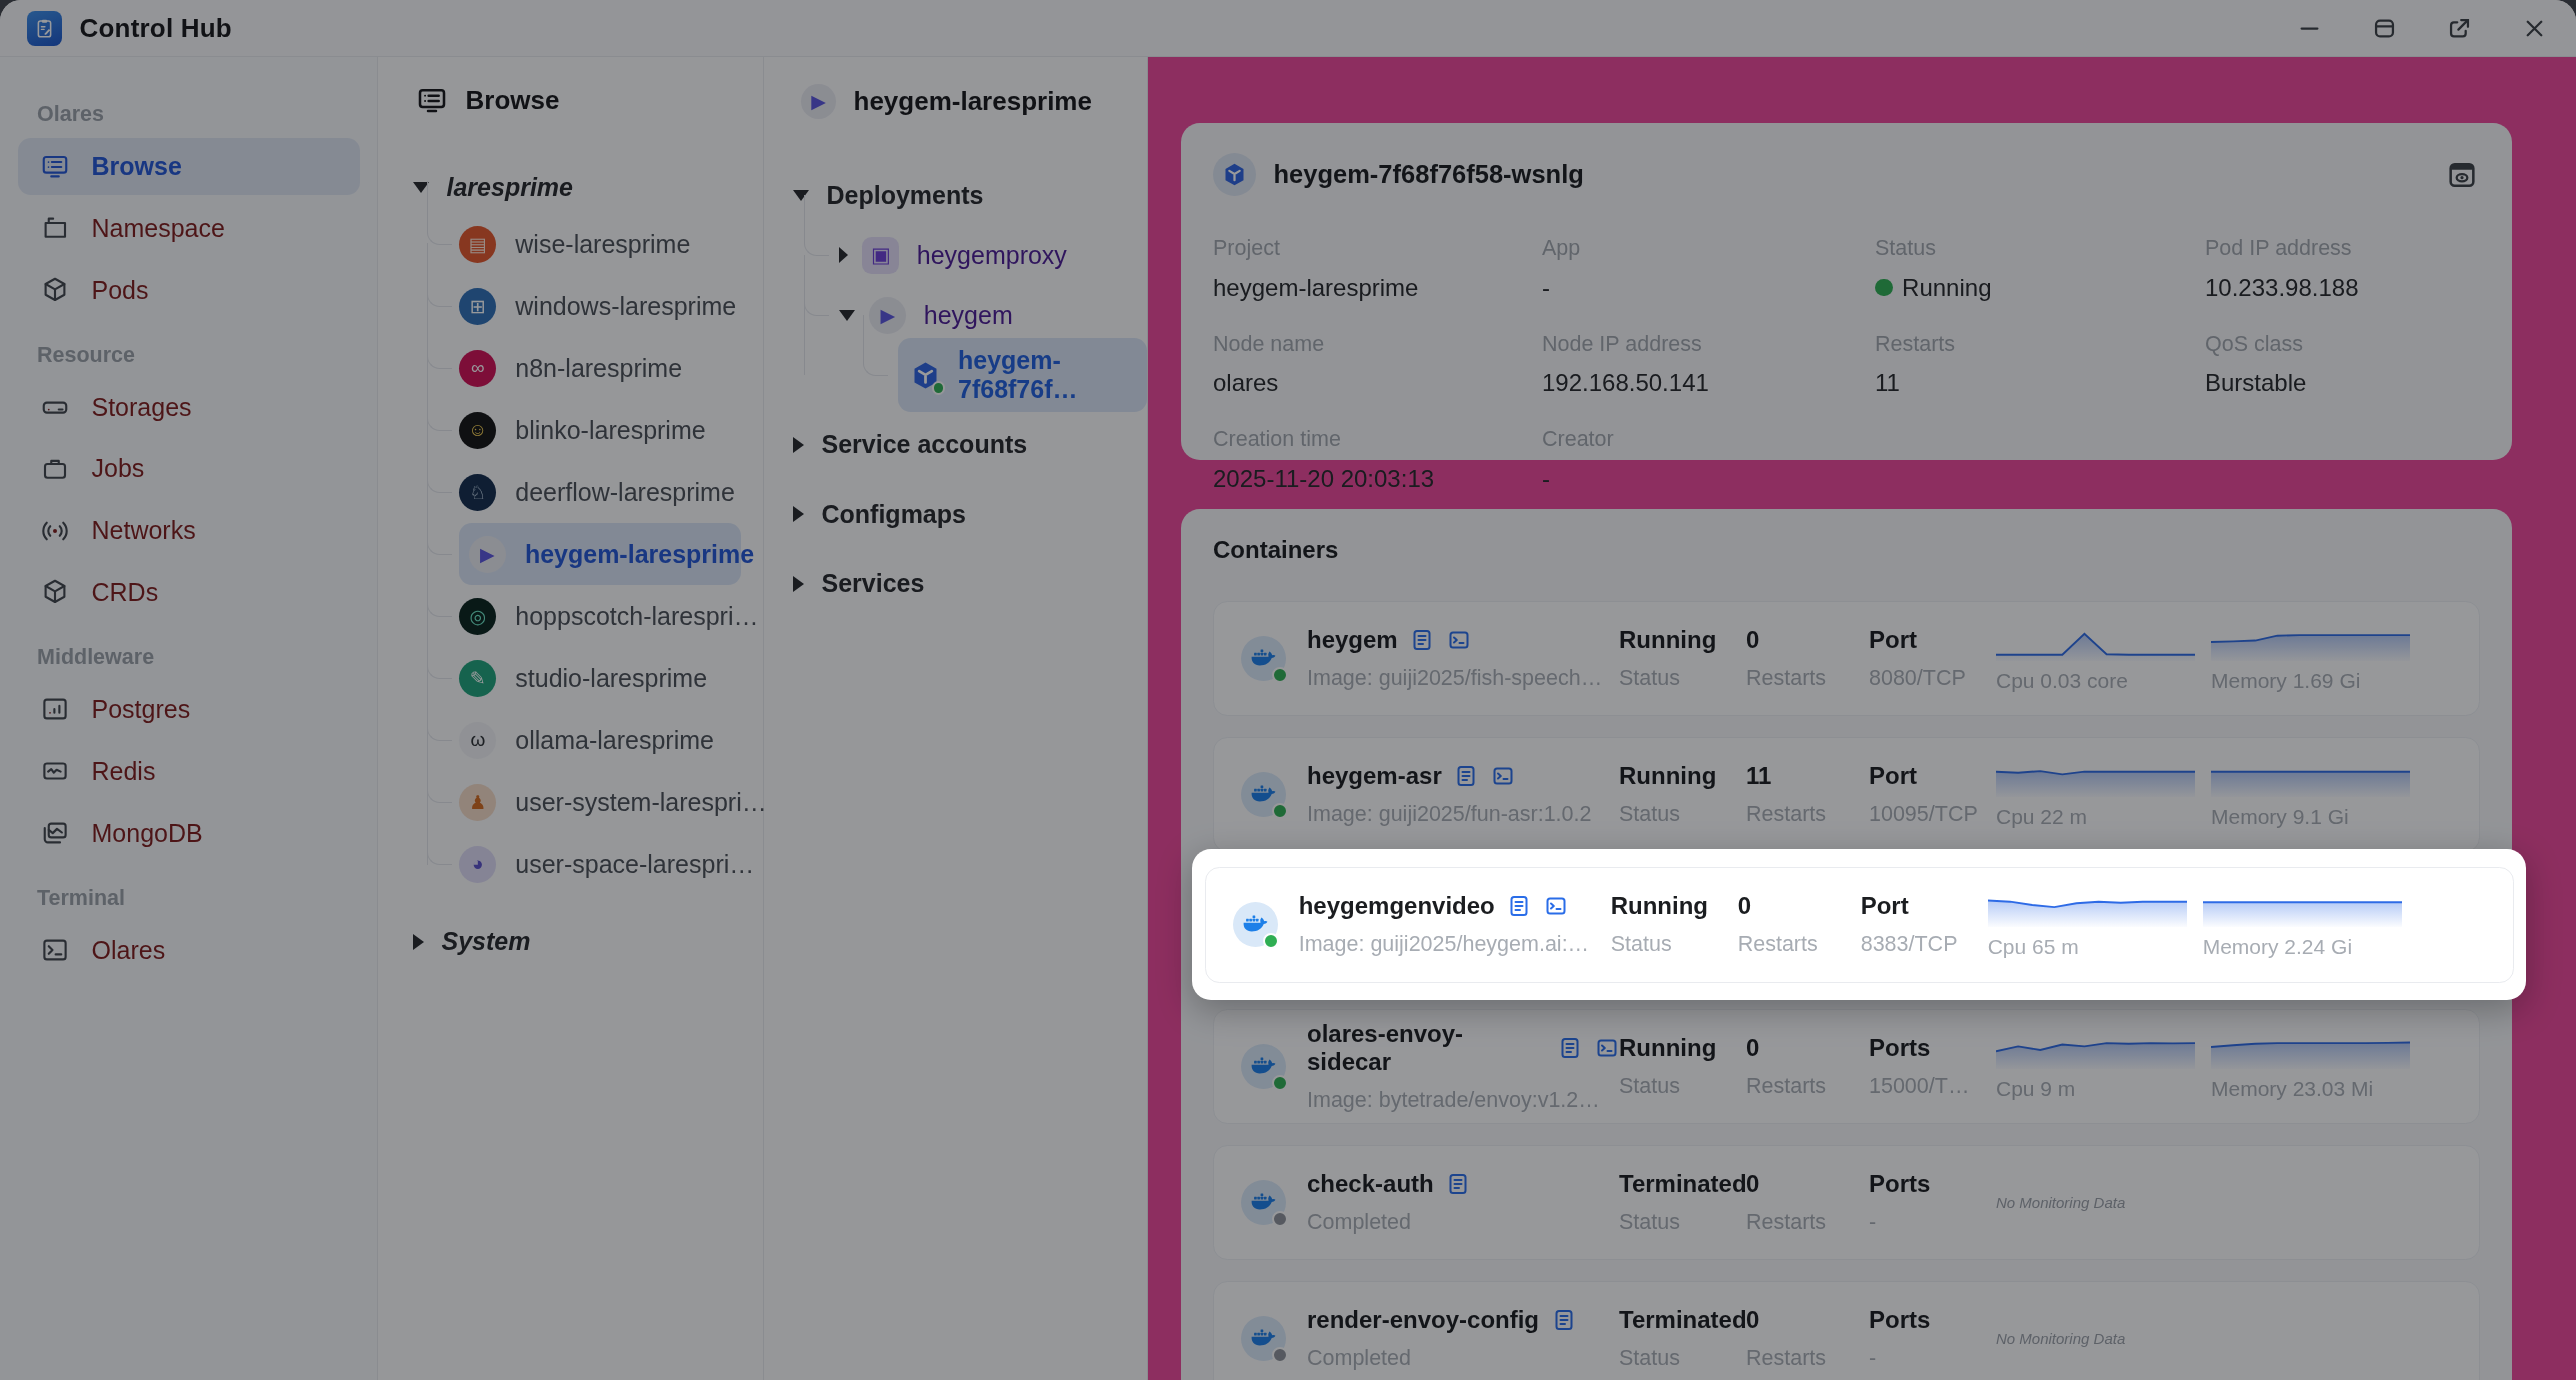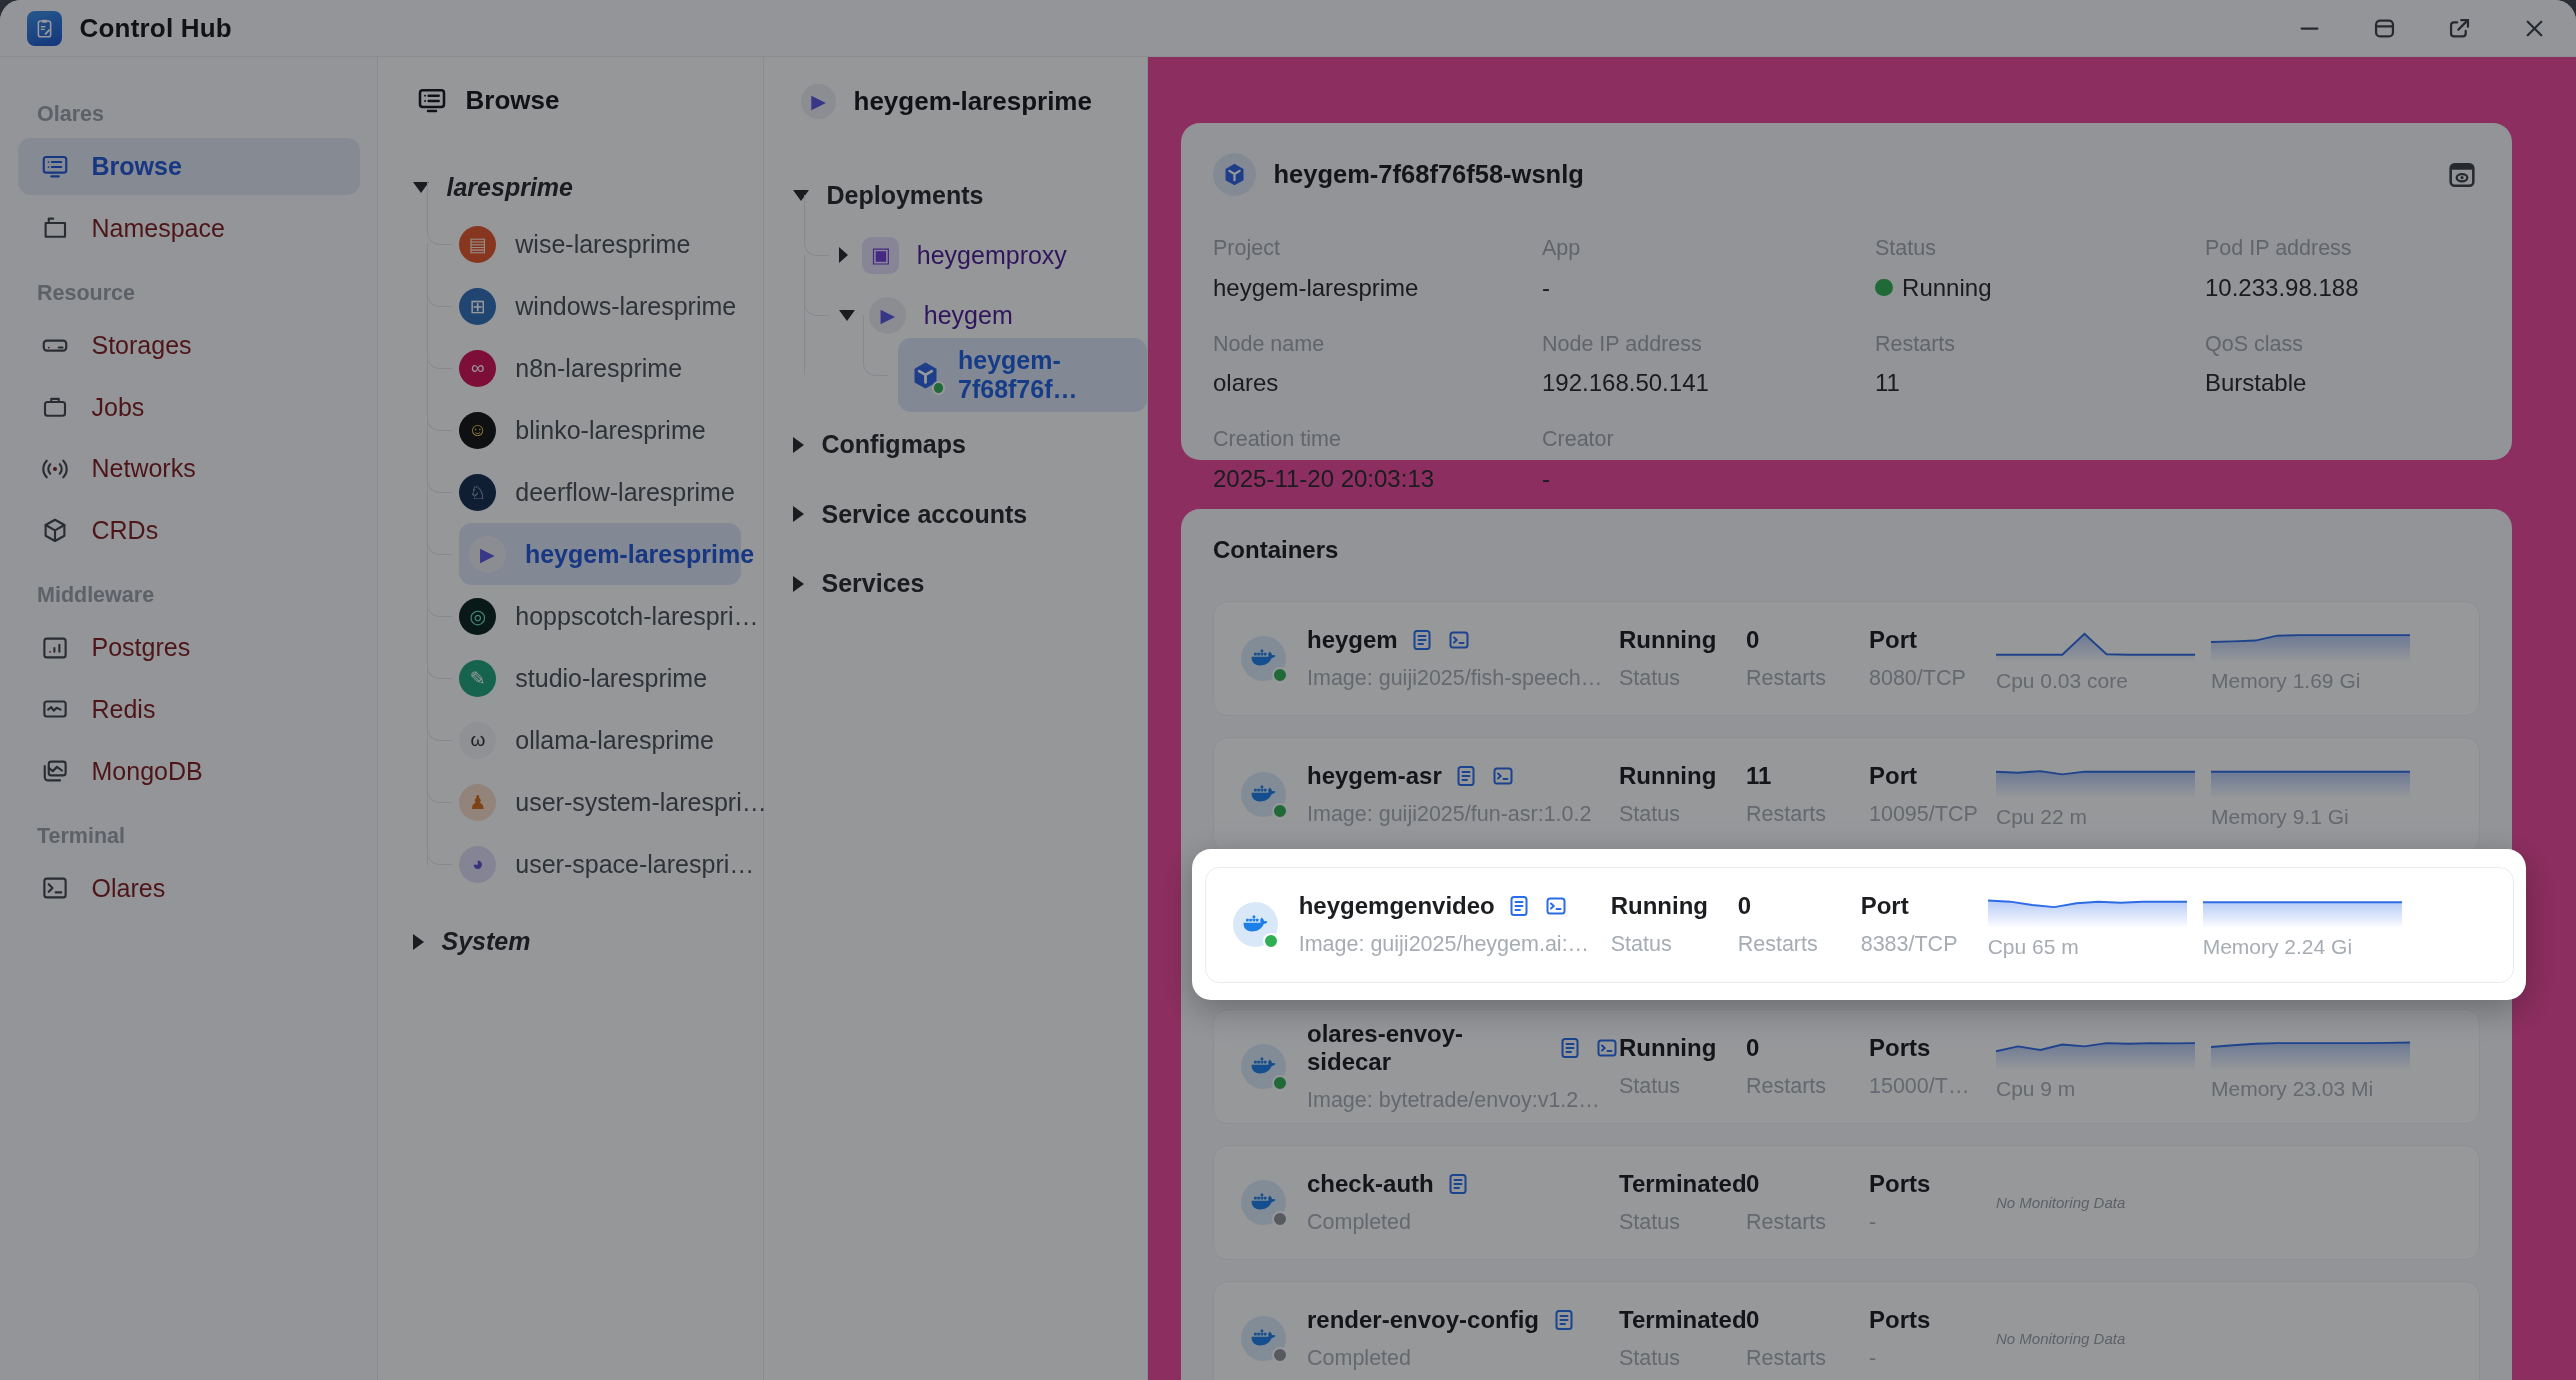--- a/index.html
+++ b/index.html
@@ -189,20 +189,29 @@
       </div>
       <div class="side-item">
         <span class="sicon">
             <svg viewBox="0 0 24 24">
               <path d="M7 8V4.5h3.5"></path>
               <path d="M4.5 8H20v11H4.5z"></path>
             </svg>
           </span>
         <span>Namespace</span>
       </div>
+      <div class="side-item">
+        <span class="sicon">
+            <svg viewBox="0 0 24 24">
+              <path d="M12 3l7.5 4.2v8.6L12 20l-7.5-4.2V7.2z"></path>
+              <path d="M4.5 7.2L12 11.5l7.5-4.3M12 11.5V20"></path>
+            </svg>
+          </span>
+        <span>Pods</span>
+      </div>
 
       <div class="sec-label">Resource</div>
       <div class="side-item">
         <span class="sicon">
             <svg viewBox="0 0 24 24">
               <rect x="3" y="8.5" width="18" height="8" rx="2.5"></rect>
               <circle cx="7" cy="14" r="0.7" fill="currentColor" stroke="none"></circle>
               <path d="M15 14h3"></path>
             </svg>
           </span>
@@ -383,25 +392,25 @@
                     </svg>
                   <span class="gdot-sm"></span>
                 </span>
                 <span class="klabel">heygem-7f68f76f…</span>
               </span>
             </div>
           </div>
         </div>
         <div class="t3row" style="margin-top:9.6px">
           <span class="tri-right"></span>
-          <span class="tlabel">Configmaps</span>
+          <span class="tlabel">Service accounts</span>
         </div>
         <div class="t3row" style="margin-top:9.6px">
           <span class="tri-right"></span>
-          <span class="tlabel">Service accounts</span>
+          <span class="tlabel">Configmaps</span>
         </div>
         <div class="t3row" style="margin-top:9.6px">
           <span class="tri-right"></span>
           <span class="tlabel">Services</span>
         </div>
       </div>
     </div>
 
     <main class="main">
       <section class="card pod-card">

